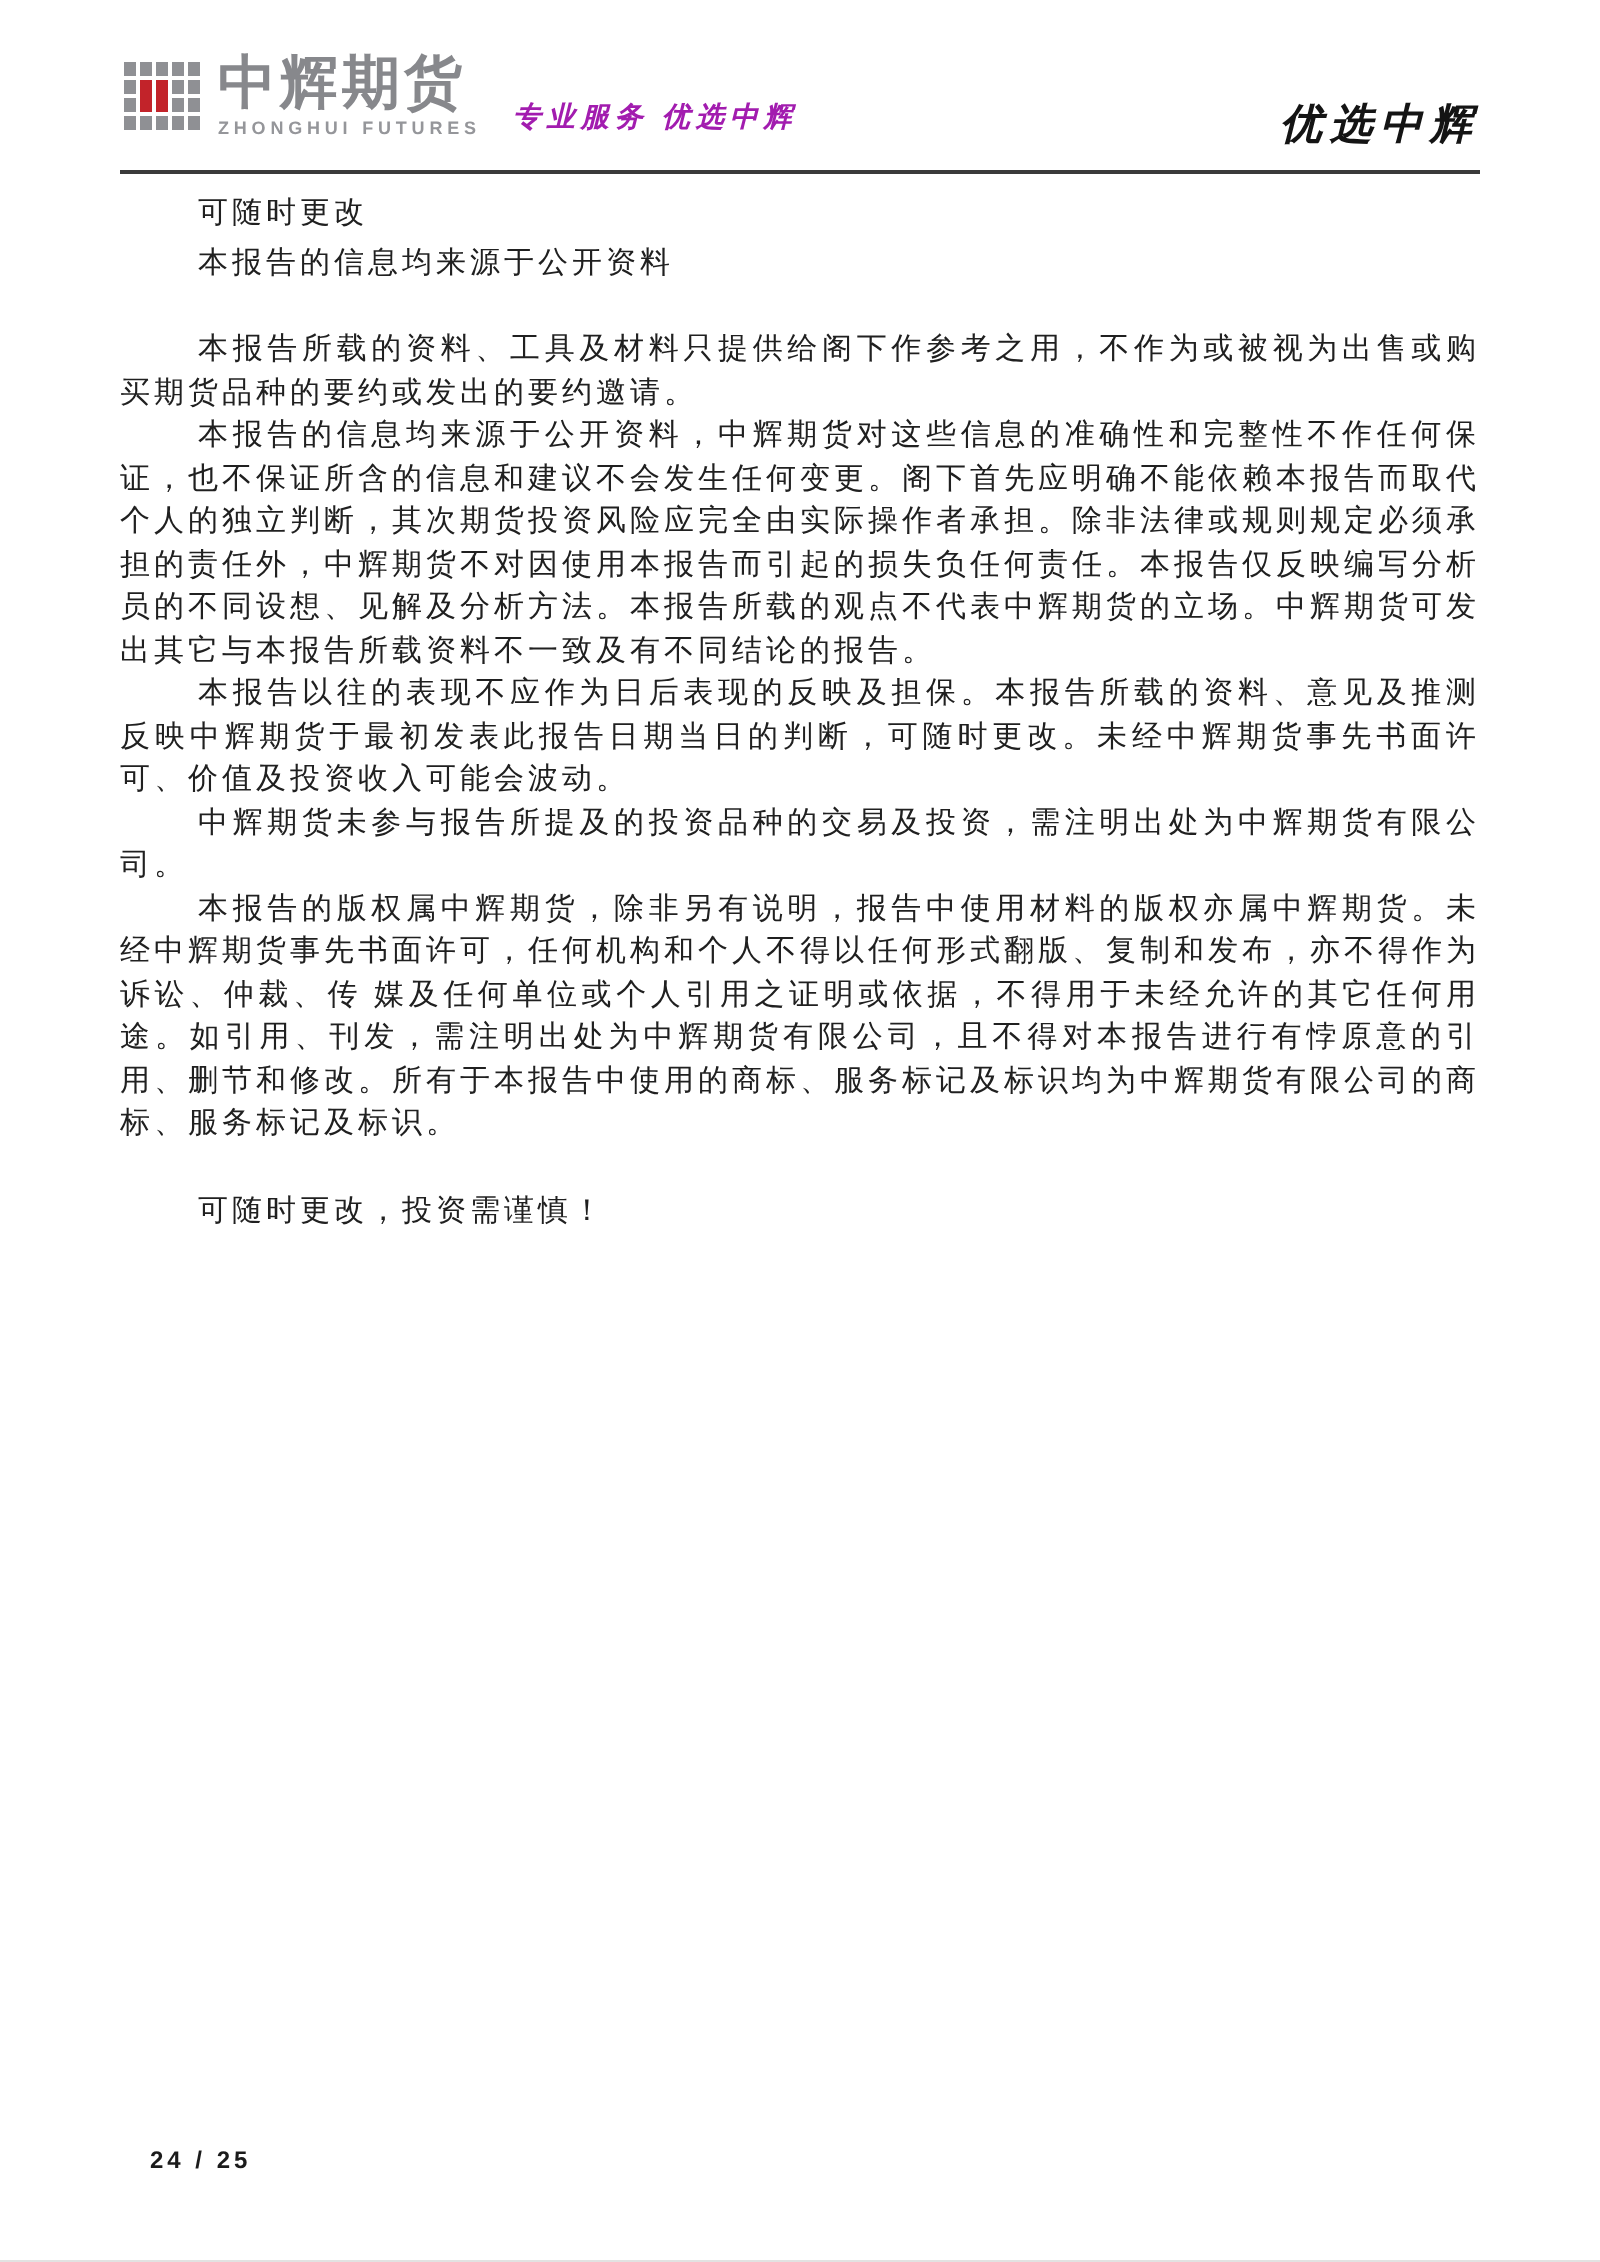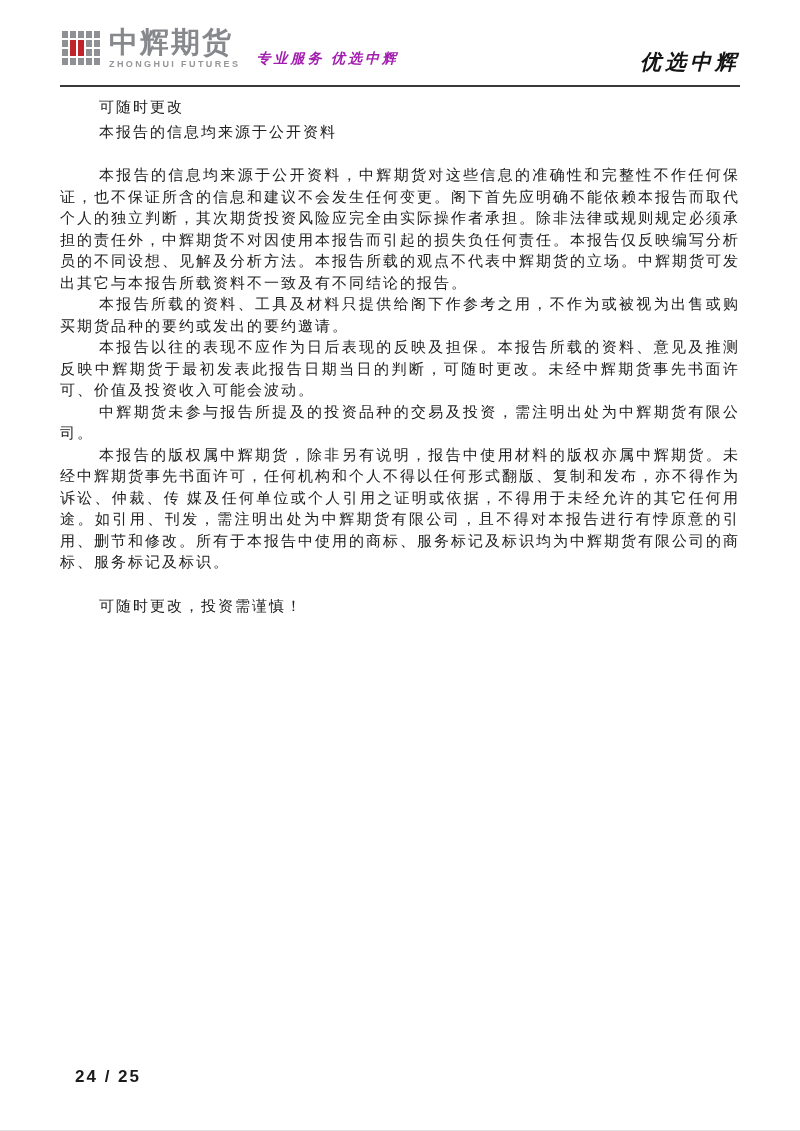--- a/index.html
+++ b/index.html
@@ -66,21 +66,21 @@
   .para{
     margin:0;
     text-indent:2.6em;
     text-align:justify;
   }
   .risk{margin:22px 0 0 0;text-indent:2.6em;}
   
   .footer{
     position:absolute;left:75px;bottom:44px;
     font-family:"Liberation Sans","DejaVu Sans",sans-serif;
-    font-weight:bold;font-size:17px;color:#1b1b1b;letter-spacing:2px;
+    font-weight:bold;font-size:12px;color:#1b1b1b;letter-spacing:2px;
   }
   .page-edge{
     position:absolute;left:0;right:0;bottom:0;height:1px;background:#e2e2e2;
   }
 </style>
 </head>
 <body>
 
 <div class="page">
 
@@ -112,22 +112,22 @@
       </div>
       <div class="tagline">专业服务 优选中辉</div>
     </div>
     <div class="section-title">优选中辉</div>
   </header>
 
   <main class="content">
     <p class="lead">可随时更改</p>
     <p class="lead">本报告的信息均来源于公开资料</p>
     <div class="paras">
+      <p class="para">本报告所载的资料、工具及材料只提供给阁下作参考之用，不作为或被视为出售或购买期货品种的要约或发出的要约邀请。</p>
       <p class="para">本报告的信息均来源于公开资料，中辉期货对这些信息的准确性和完整性不作任何保证，也不保证所含的信息和建议不会发生任何变更。阁下首先应明确不能依赖本报告而取代个人的独立判断，其次期货投资风险应完全由实际操作者承担。除非法律或规则规定必须承担的责任外，中辉期货不对因使用本报告而引起的损失负任何责任。本报告仅反映编写分析员的不同设想、见解及分析方法。本报告所载的观点不代表中辉期货的立场。中辉期货可发出其它与本报告所载资料不一致及有不同结论的报告。</p>
-      <p class="para">本报告所载的资料、工具及材料只提供给阁下作参考之用，不作为或被视为出售或购买期货品种的要约或发出的要约邀请。</p>
       <p class="para">本报告以往的表现不应作为日后表现的反映及担保。本报告所载的资料、意见及推测反映中辉期货于最初发表此报告日期当日的判断，可随时更改。未经中辉期货事先书面许可、价值及投资收入可能会波动。</p>
       <p class="para">中辉期货未参与报告所提及的投资品种的交易及投资，需注明出处为中辉期货有限公司。</p>
       <p class="para">本报告的版权属中辉期货，除非另有说明，报告中使用材料的版权亦属中辉期货。未经中辉期货事先书面许可，任何机构和个人不得以任何形式翻版、复制和发布，亦不得作为诉讼、仲裁、传 媒及任何单位或个人引用之证明或依据，不得用于未经允许的其它任何用途。如引用、刊发，需注明出处为中辉期货有限公司，且不得对本报告进行有悖原意的引用、删节和修改。所有于本报告中使用的商标、服务标记及标识均为中辉期货有限公司的商标、服务标记及标识。</p>
     </div>
     <p class="risk">可随时更改，投资需谨慎！</p>
   </main>
 
   <footer class="footer">
     <span>24 / 25</span>
   </footer>

